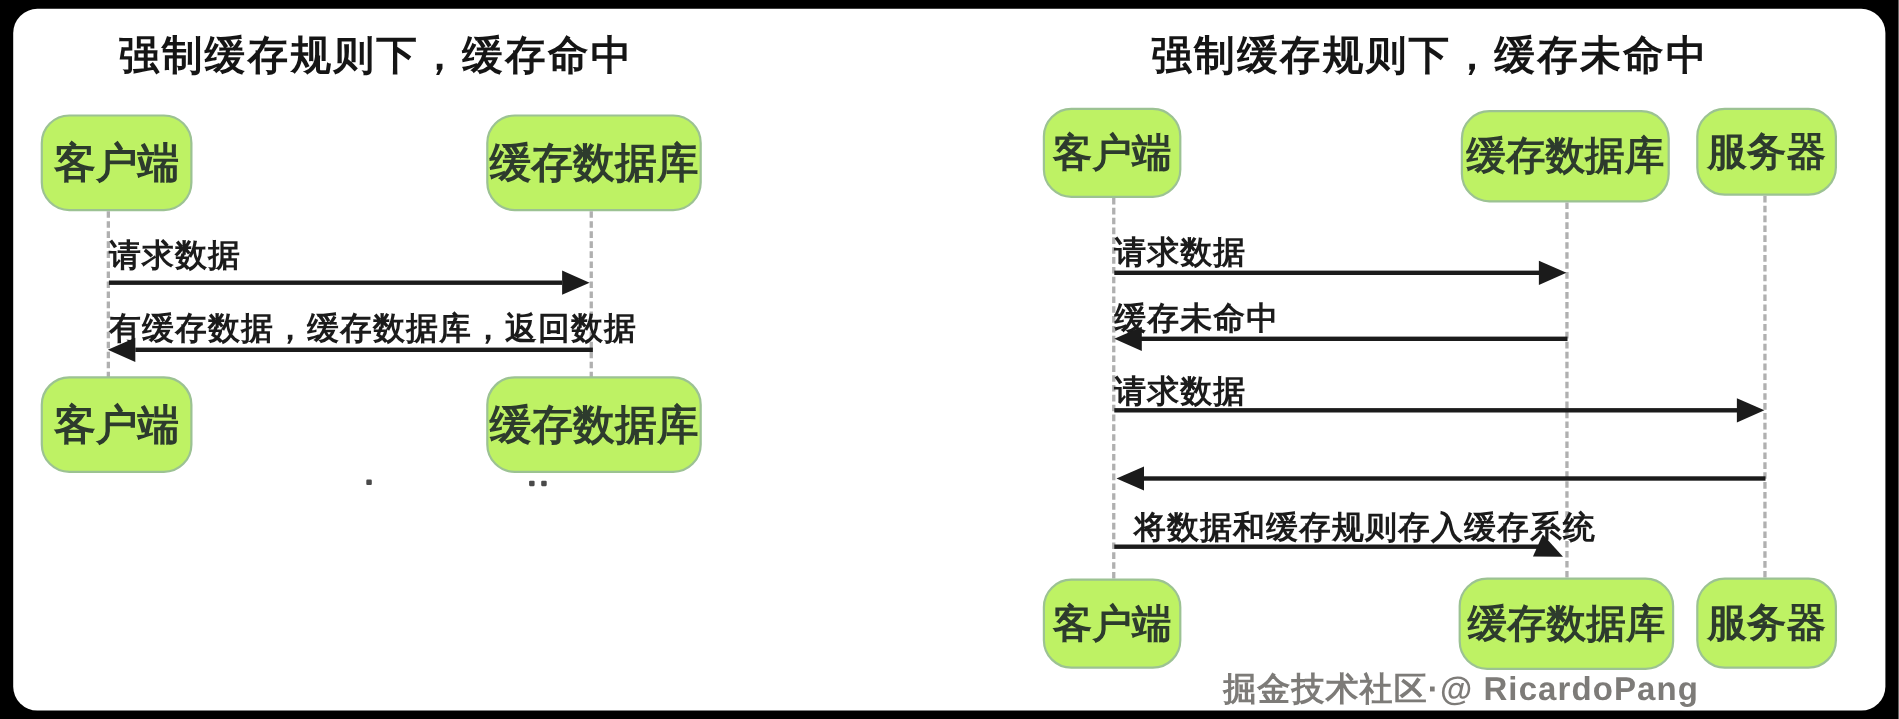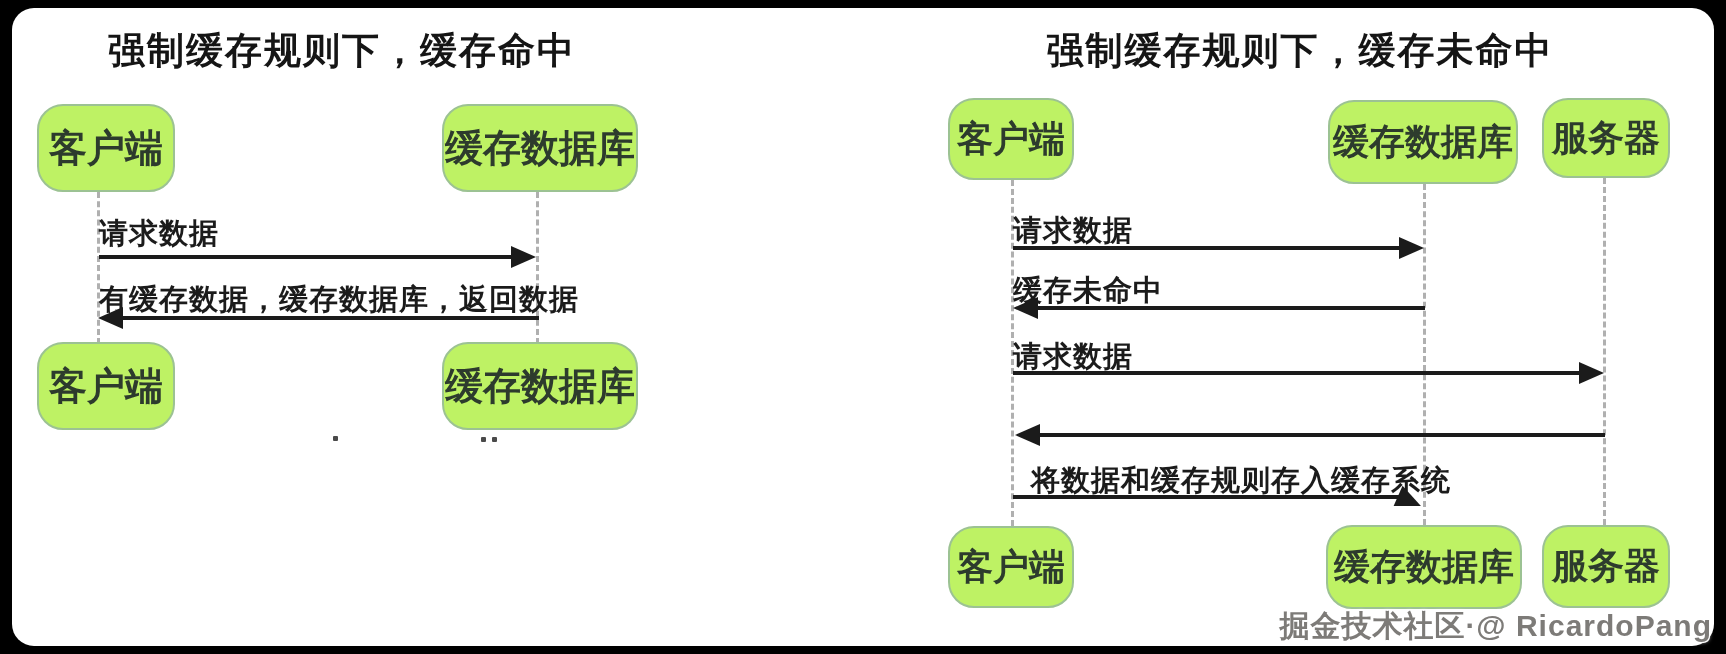--- a/index.html
+++ b/index.html
@@ -33,21 +33,21 @@
   }
   .head-left{
     width:0;height:0;border-top:11px solid transparent;border-bottom:11px solid transparent;
     border-right:25px solid #1b1b1b;
   }
   .msg-label{
     font-size:29px;color:#1b1b1b;font-weight:600;text-align:left;
     white-space:nowrap;line-height:30px;letter-spacing:1px;
   }
   .watermark{
-    font-size:30px;font-weight:700;color:#7d7b78;text-align:right;letter-spacing:1px;
+    font-size:30px;font-weight:700;color:#7d7b78;text-align:left;letter-spacing:1px;
     text-shadow:-1px -1px 0 #fff,1px -1px 0 #fff,-1px 1px 0 #fff,1px 1px 0 #fff,0 0 4px #fff;
   }
   .dot{width:5px;height:5px;background:#4a4a4a;border-radius:1px;}
 </style>
 </head>
 <body>
 
 <div class="canvas">
 
   <div class="abs title" style="left:0;top:22px;width:660px;">强制缓存规则下，缓存命中</div>

